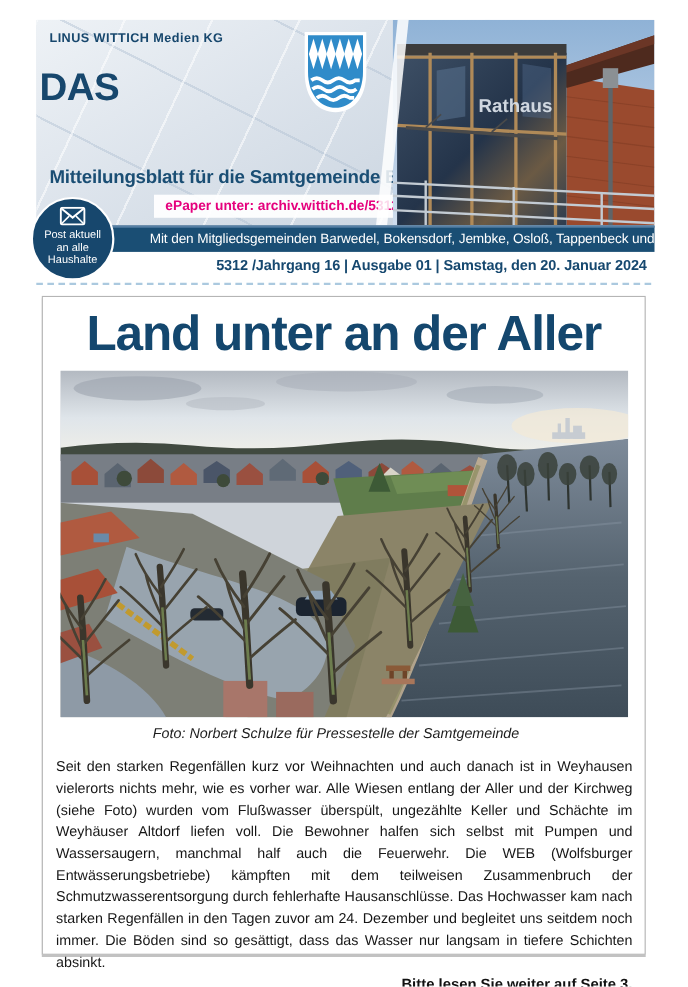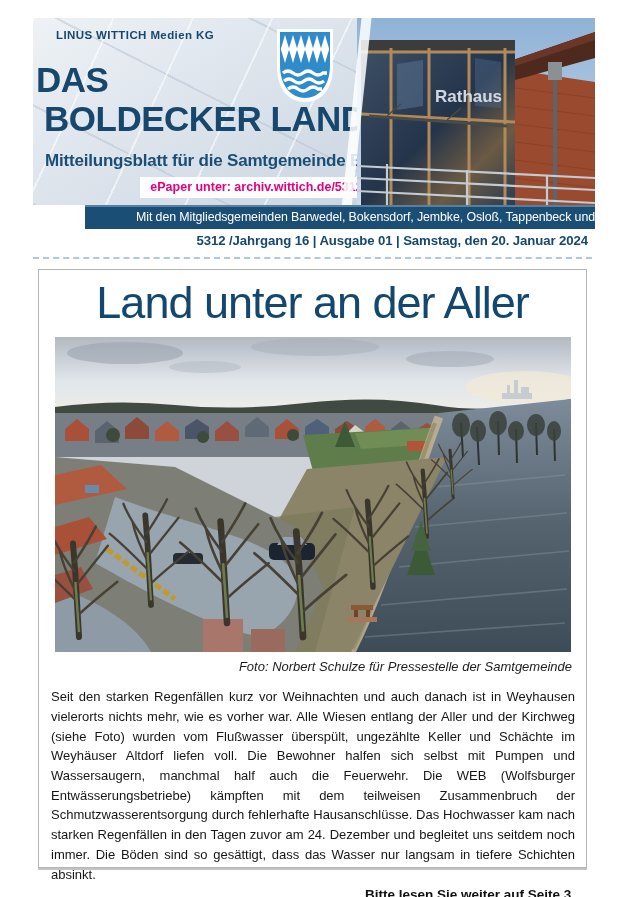--- a/index.html
+++ b/index.html
@@ -7,21 +7,21 @@
         font-family:"Liberation Sans",sans-serif;}
 
   
   .masthead{position:absolute;left:33px;top:18px;width:562px;height:187px;overflow:hidden;}
   .mosaic{position:absolute;inset:0;background-color:#d9e0e9;
     background-image:
       repeating-linear-gradient(115deg, rgba(255,255,255,.55) 0 2px, rgba(255,255,255,0) 2px 72px),
       repeating-linear-gradient(27deg, rgba(176,192,210,.45) 0 2px, rgba(255,255,255,0) 2px 88px),
       linear-gradient(150deg,#eef2f6 0%,#dde4ec 35%,#cdd7e2 70%,#c2cfdc 100%);}
   .publisher{position:absolute;left:12px;top:11px;font-size:11.5px;font-weight:700;
-    color:#17476d;letter-spacing:.4px;margin-left:11px;}
+    color:#17476d;letter-spacing:.4px;}
   .crest{position:absolute;left:240px;top:8px;width:64px;height:80px;}
   .title1{position:absolute;left:3px;top:44px;font-size:35px;font-weight:800;
     color:#17476d;line-height:1;letter-spacing:-.5px;}
   .title2{position:absolute;left:11px;top:83px;font-size:35px;font-weight:800;
     color:#17476d;line-height:1;letter-spacing:-.5px;}
   .subtitle{position:absolute;left:12px;top:133px;font-size:17px;font-weight:700;
     color:#1a4e74;letter-spacing:-.2px;}
   .epaper{position:absolute;left:107px;top:159px;width:233px;height:21px;line-height:21px;
     background:rgba(255,255,255,.93);text-align:center;font-size:12.5px;font-weight:700;
     color:#e5007d;cursor:pointer;}
@@ -43,24 +43,24 @@
   
   .issue-line{position:absolute;left:33px;top:233px;width:555px;text-align:right;
     font-size:13.2px;font-weight:700;color:#16486f;letter-spacing:-.1px;}
   .dotted-sep{position:absolute;left:33px;top:257px;width:559px;height:0;
     border-top:2px dashed #abc9df;}
 
   
   .article-box{position:absolute;left:38px;top:269px;width:549px;height:599px;
     background:#fff;border:1px solid #b5b5b5;box-sizing:border-box;
     box-shadow:0 2px 0 rgba(120,120,120,.45);}
-  .headline{margin:9px 6px 0;text-align:center;font-size:45px;font-weight:400;
+  .headline{margin:9px 6px 0;text-align:center;font-size:45px;font-weight:700;
     color:#14476e;letter-spacing:-1px;line-height:1.05;}
   .flood-photo{display:block;margin:11px auto 0;width:516px;height:315px;background:#cfd4da;}
-  .caption{margin:7px 14px 0 0;text-align:right;font-style:italic;font-size:13px;color:#1c1c1c;}
+  .caption{margin:7px 14px 0 0;text-align:center;font-style:italic;font-size:13px;color:#1c1c1c;}
   .body-text{margin:13px 11px 0 12px;font-size:13px;line-height:19.7px;
     text-align:justify;color:#161616;}
   .continuation{margin:3px 11px 0 12px;text-align:right;font-size:13.5px;font-weight:700;color:#111;}
 </style>
 </head>
 <body>
 
 <div class="page">
 
   <header class="masthead">
@@ -80,21 +80,20 @@
         <polygon points="52,9 56.2,23 52,37 47.8,23"></polygon>
       </g>
       <g stroke="#ffffff" stroke-width="3.4" fill="none">
         <path d="M10,47 Q15,43 20,47 T30,47 T40,47 T50,47 L54,47"></path>
         <path d="M11,55 Q16,51 21,55 T31,55 T41,55 T51,55"></path>
         <path d="M15,63 Q20,59 25,63 T35,63 T45,63 L49,63"></path>
       </g>
     </svg>
 
     <div class="title1">DAS</div>
-    <div class="title2">BOLDECKER LAND</div>
     <div class="subtitle">Mitteilungsblatt für die Samtgemeinde Boldecker Land</div>
     <div class="epaper">ePaper unter: archiv.wittich.de/5312</div>
 
     <svg class="rathaus-photo" viewBox="0 0 238 187" preserveAspectRatio="none">
       <defs>
         <linearGradient id="rsky" x1="0" y1="0" x2="0" y2="1">
           <stop offset="0" stop-color="#8fb2d6"></stop>
             <stop offset="1" stop-color="#cfdded"></stop>
         </linearGradient>
         <linearGradient id="glass" x1="0" y1="0" x2="1" y2="1">
@@ -146,20 +145,31 @@
         <line x1="30" y1="146" x2="30" y2="187"></line>
           <line x1="110" y1="152" x2="110" y2="187"></line>
         <line x1="190" y1="158" x2="190" y2="187"></line>
       </g>
     </svg>
     <div class="photo-seam"></div>
   </header>
 
   <div class="muni-banner">Mit den Mitgliedsgemeinden Barwedel, Bokensdorf, Jembke, Osloß, Tappenbeck und Weyhausen</div>
 
+  <div class="post-badge">
+    <svg class="envelope" viewBox="0 0 26 19">
+      <rect x="1" y="1" width="24" height="17" rx="2" fill="none" stroke="#fff" stroke-width="2"></rect>
+      <polyline points="2,2 13,11 24,2" fill="none" stroke="#fff" stroke-width="2"></polyline>
+      <line x1="2" y1="17" x2="9.5" y2="9.5" stroke="#fff" stroke-width="1.6"></line>
+      <line x1="24" y1="17" x2="16.5" y2="9.5" stroke="#fff" stroke-width="1.6"></line>
+    </svg>
+    <div class="bl">Post aktuell</div>
+    <div class="bl">an alle</div>
+    <div class="bl">Haushalte</div>
+  </div>
 
   <div class="issue-line">5312 /Jahrgang 16 | Ausgabe 01 | Samstag, den 20. Januar 2024</div>
   <div class="dotted-sep"></div>
 
   <article class="article-box">
     <h1 class="headline">Land unter an der Aller</h1>
 
     <svg class="flood-photo" viewBox="0 0 516 315" preserveAspectRatio="none">
       <defs>
         <linearGradient id="fsky" x1="0" y1="0" x2="0" y2="1">

